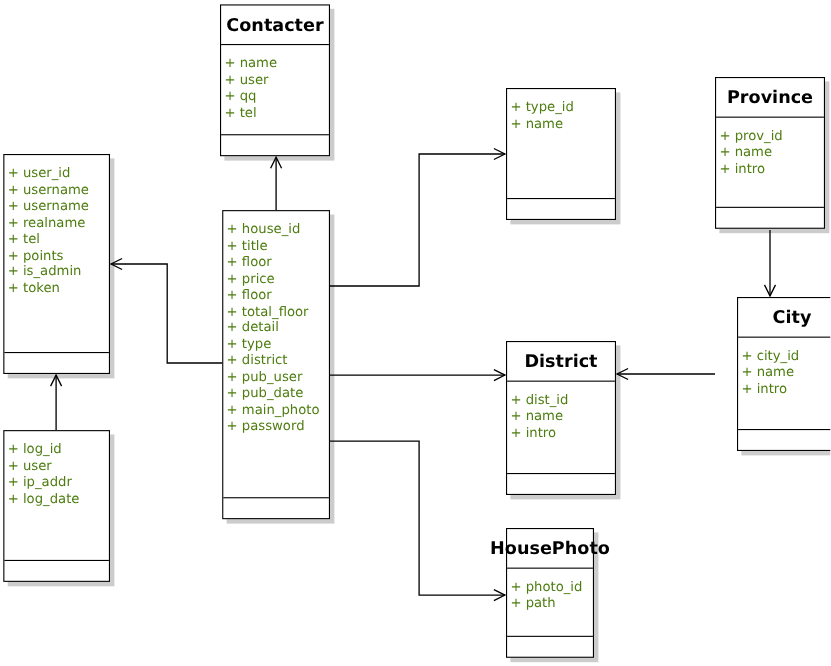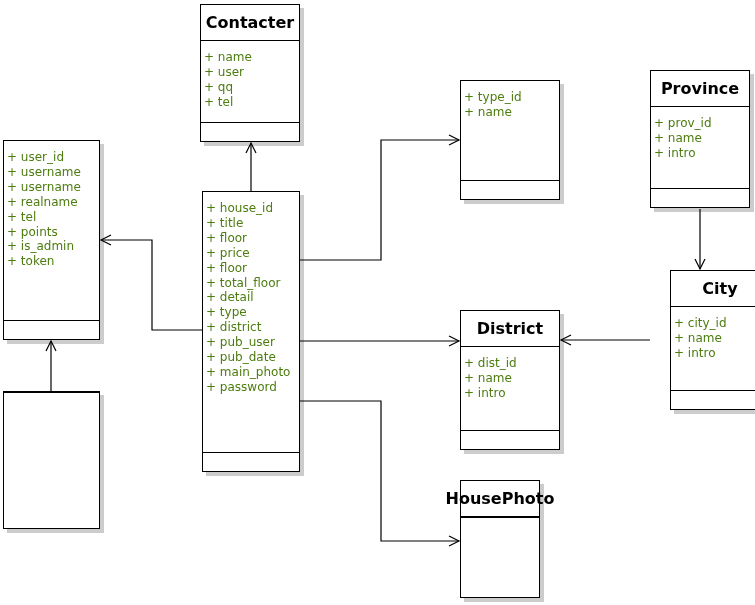--- a/index.html
+++ b/index.html
@@ -79,20 +79,26 @@
           <div class="attr-line">+ username</div>
           <div class="attr-line">+ realname</div>
           <div class="attr-line">+ tel</div>
           <div class="attr-line">+ points</div>
           <div class="attr-line">+ is_admin</div>
           <div class="attr-line">+ token</div>
         </div>
         <div class="class-footer"></div>
       </div>
       <div class="class-box" style="left: 3px; top: 391px; width: 97px; height: 138px;">
+        <div class="class-attrs">
+          <div class="attr-line">+ log_id</div>
+          <div class="attr-line">+ user</div>
+          <div class="attr-line">+ ip_addr</div>
+          <div class="attr-line">+ log_date</div>
+        </div>
         <div class="class-footer"></div>
       </div>
       <div class="class-box" style="left: 202px; top: 191px; width: 98px; height: 281px;">
         <div class="class-attrs">
           <div class="attr-line">+ house_id</div>
           <div class="attr-line">+ title</div>
           <div class="attr-line">+ floor</div>
           <div class="attr-line">+ price</div>
           <div class="attr-line">+ floor</div>
           <div class="attr-line">+ total_floor</div>
@@ -135,20 +141,24 @@
         <div class="class-title">City</div>
         <div class="class-attrs">
           <div class="attr-line">+ city_id</div>
           <div class="attr-line">+ name</div>
           <div class="attr-line">+ intro</div>
         </div>
         <div class="class-footer"></div>
       </div>
       <div class="class-box" style="left: 460px; top: 480px; width: 80px; height: 118px;">
         <div class="class-title">HousePhoto</div>
+        <div class="class-attrs">
+          <div class="attr-line">+ photo_id</div>
+          <div class="attr-line">+ path</div>
+        </div>
         <div class="class-footer"></div>
       </div>
     </div>
   <svg id="edges-layer" width="755" height="605" viewBox="0 0 755 605" xmlns="http://www.w3.org/2000/svg">
     <defs>
       <marker id="open-arrow" viewBox="-13 -7 16 14" markerWidth="16" markerHeight="14" refX="0" refY="0" orient="auto" markerUnits="userSpaceOnUse">
         <path d="M-10,-5 L0,0 L-10,5" fill="none" stroke="#000000" stroke-width="1.2"></path>
       </marker>
     </defs>
   <polyline points="251,191 251,143" fill="none" stroke="#000000" stroke-width="1.2" marker-end="url(#open-arrow)"></polyline>

